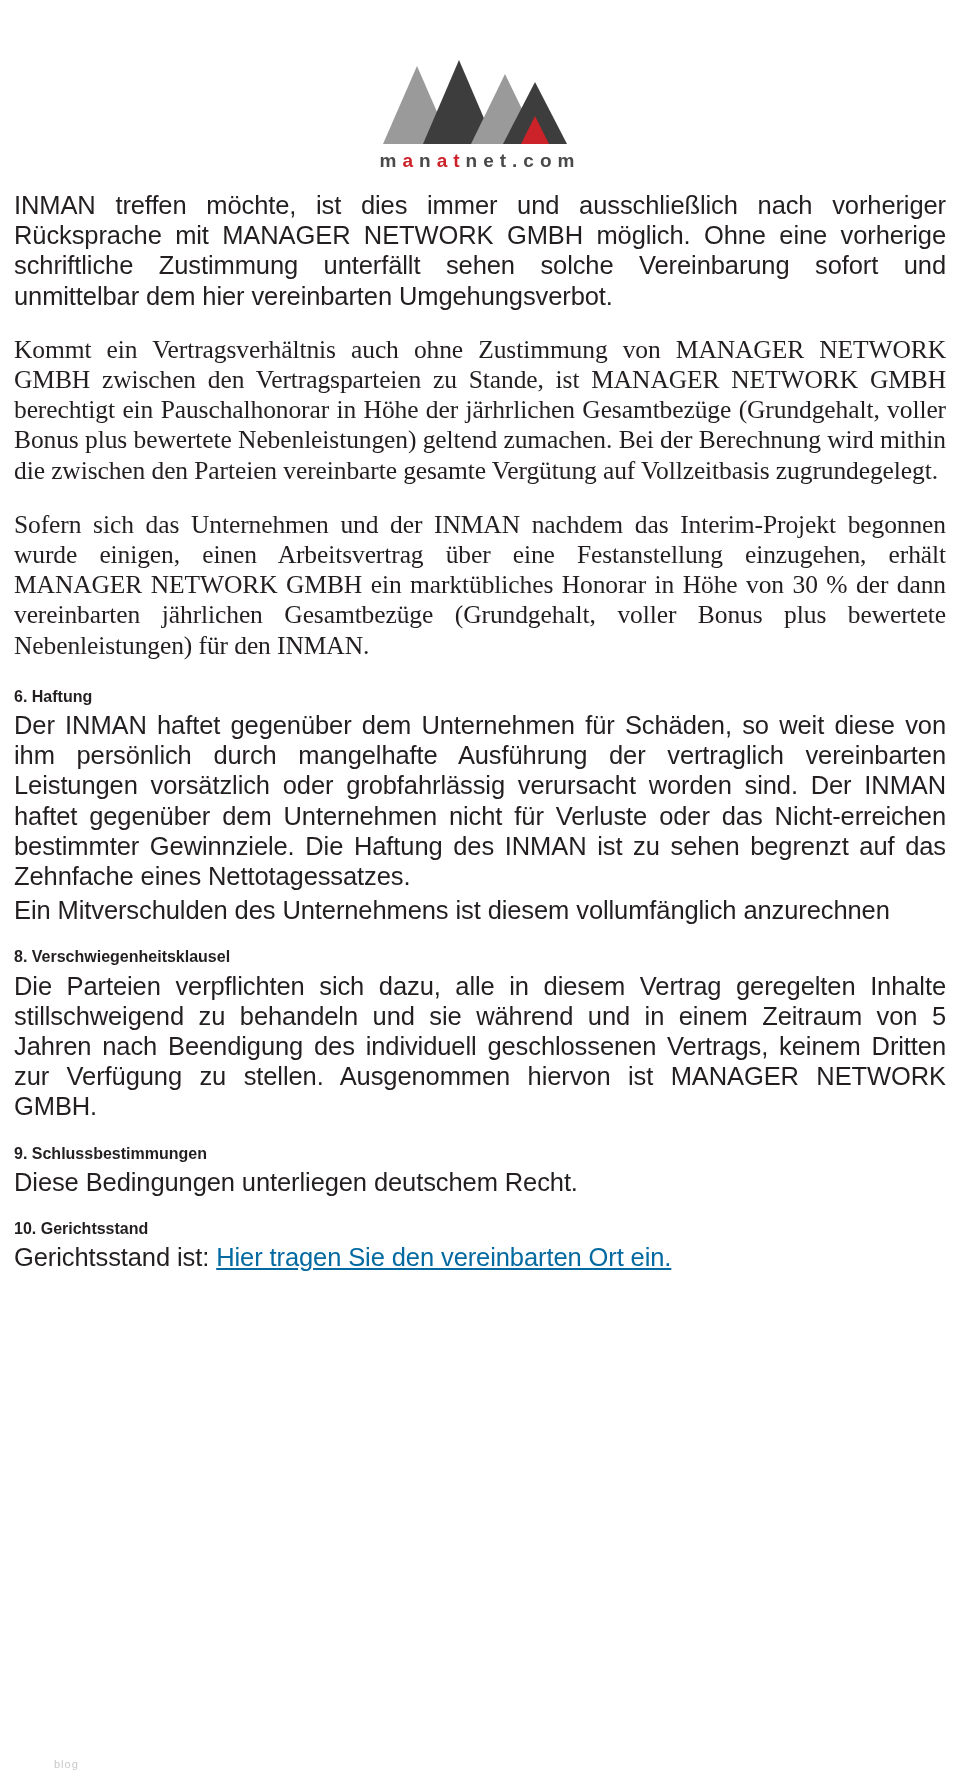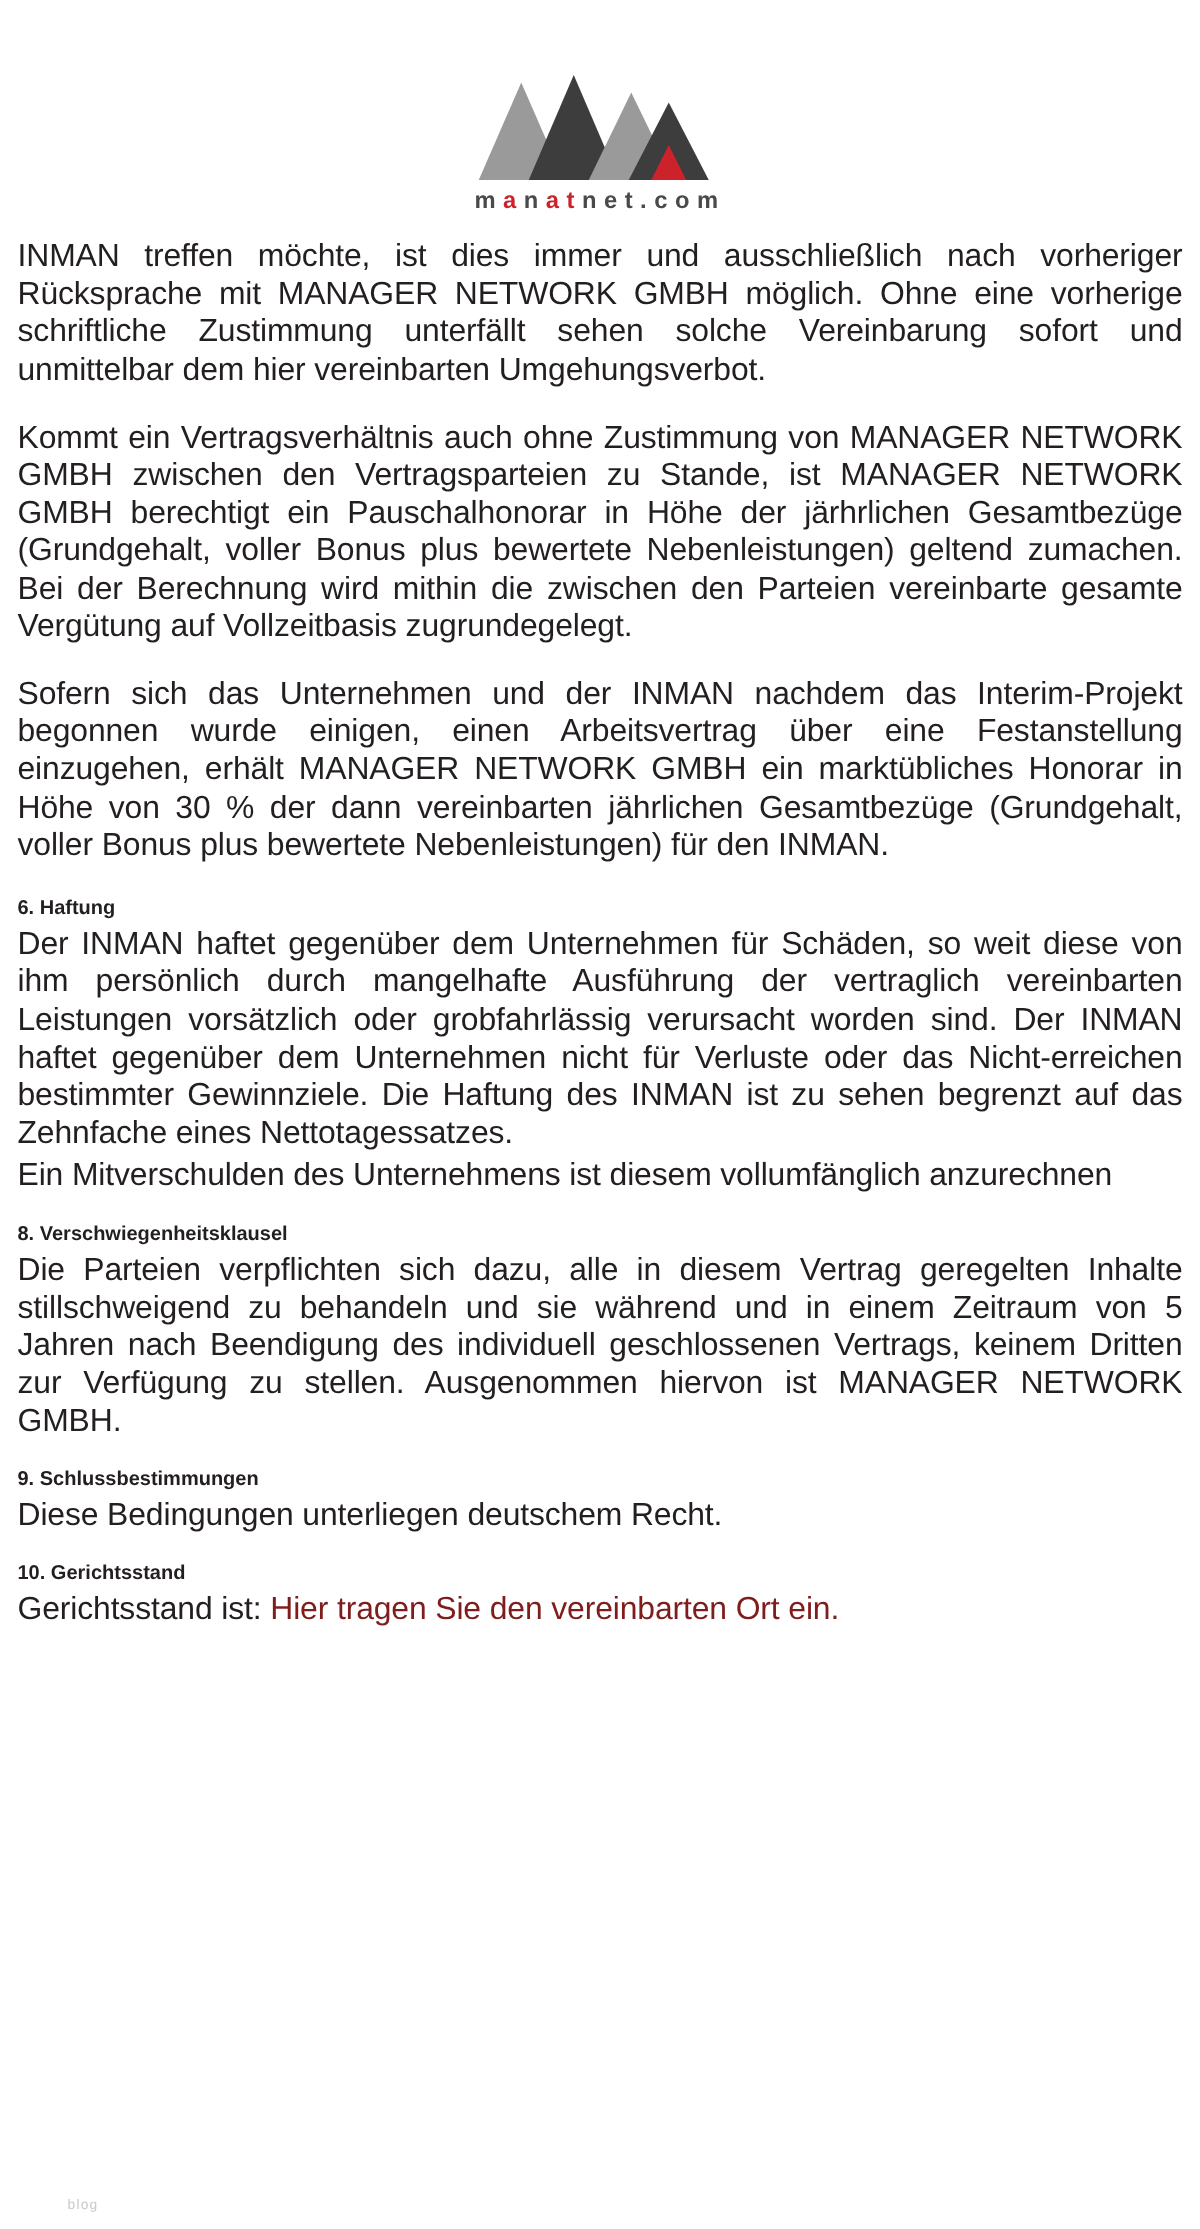--- a/index.html
+++ b/index.html
@@ -53,33 +53,33 @@
   }
   p.para {
     margin: 0 0 0 0;
     font-size: 25.5px;
     line-height: 1.185;
     text-align: justify;
     color: #231f20;
     font-weight: 400;
     letter-spacing: -0.1px;
   }
-  p.para.spaced { margin-top: 24px; }
+  p.para.spaced { margin-top: 24px; font-family: Liberation Serif, serif; }
   p.para.tight { margin-top: 4px; }
 
   h2.heading {
     font-size: 16px;
     line-height: 1.2;
     font-weight: 700;
     color: #231f20;
     margin: 22px 0 2px 0;
   }
   h2.heading.first { margin-top: 26px; }
 
-  .redtext { color: #7f1d1d; }
+  .redtext { color: #0369a1; text-decoration: underline; }
 
   
   .footer {
     position: absolute;
     left: 16px;
     bottom: 0;
     width: 960px;
     padding: 0 14px 10px 14px;
     box-sizing: border-box;
   }

